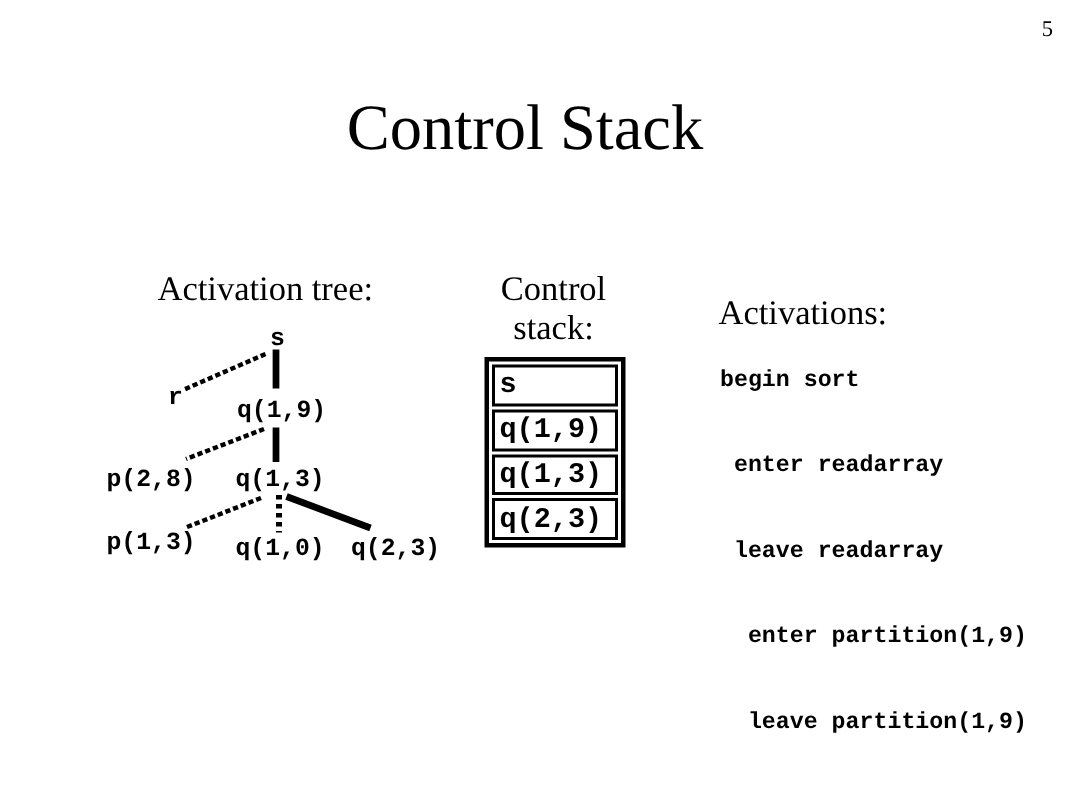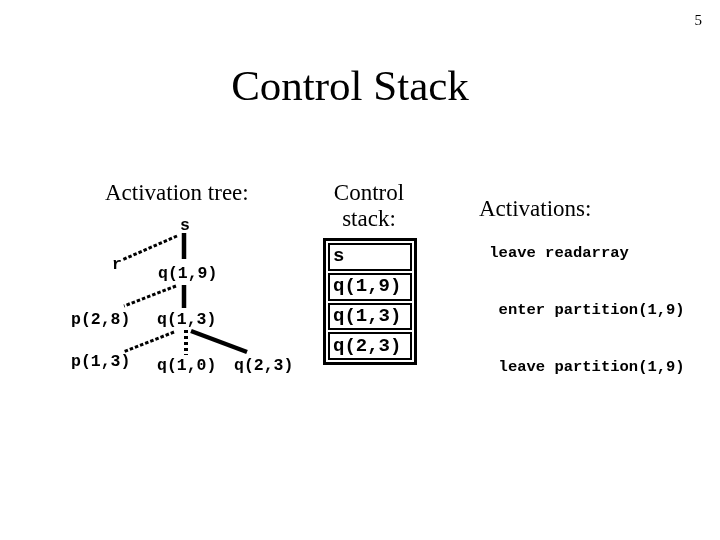--- a/index.html
+++ b/index.html
@@ -113,20 +113,22 @@
 <div class="stack-box">
   <div class="stack-cell">s</div>
   <div class="stack-cell">q(1,9)</div>
   <div class="stack-cell">q(1,3)</div>
   <div class="stack-cell">q(2,3)</div>
 </div>
 
 <div class="section-heading activations-heading">Activations:</div>
 
 <div class="act-lines">
+  <div>begin sort</div>
+  <div> enter readarray</div>
   <div> leave readarray</div>
   <div>  enter partition(1,9)</div>
   <div>  leave partition(1,9)</div>
   
   
   
   
   
   
   

